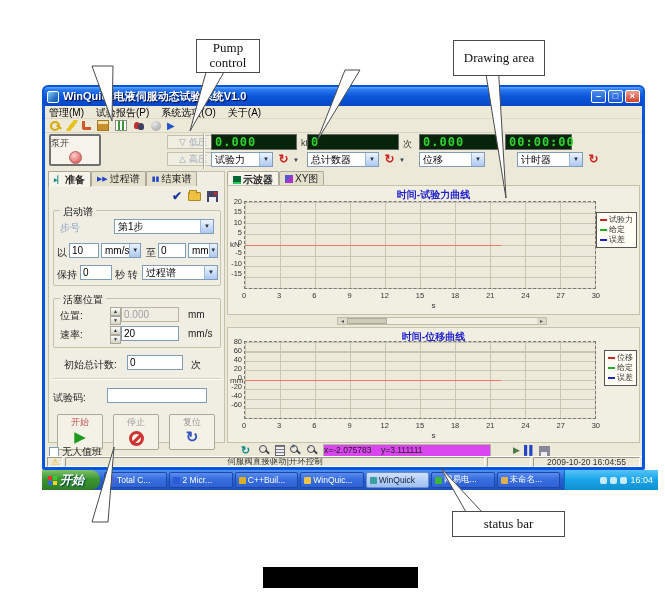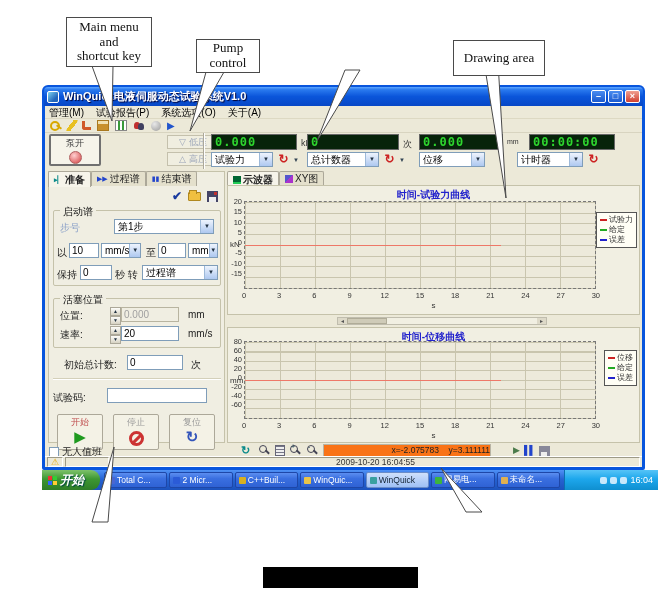--- a/index.html
+++ b/index.html
@@ -44,21 +44,21 @@
   .ic-chart { background:#fff; border:1px solid #888;
               background-image:linear-gradient(90deg,transparent 2px,#3a9a3a 2px 4px,transparent 4px 6px,#3a9a3a 6px 8px,transparent 8px); }
   .ic-users::before { content:''; position:absolute; left:1px; top:2px; width:6px; height:7px; border-radius:50% 50% 2px 2px; background:#c03030; }
   .ic-users::after { content:''; position:absolute; left:5px; top:3px; width:6px; height:7px; border-radius:50% 50% 2px 2px; background:#404060; }
   .ic-globe { border-radius:50%; background:radial-gradient(circle at 35% 30%,#e8e8e8,#9a9a9a); width:10px; height:10px; }
   .ic-exit { color:#2255cc; font-size:10px; line-height:11px; }
 
   
   .ctrlrow { position:absolute; left:0; top:45px; width:597px; height:36px; }
   .pumpbtn { position:absolute; width:52px; height:32px; background:#f2f0e4; border:1px solid #aca899;
-             border-radius:2px; text-align:center; font-size:9px; color:#444; padding-top:1px; }
+             border-radius:2px; text-align:left; font-size:9px; color:#444; padding-top:1px; }
   .pumpbtn.active { border:2px solid #707070; background:#f6f4ea; }
   .pump-ic { width:13px; height:13px; border-radius:50%; margin:1px auto 0; }
   .pump-ic.red { background:radial-gradient(circle at 38% 32%,#ffd0d0,#d24040); border:1px solid #b06060; }
   .pump-ic.yellow { background:radial-gradient(circle at 38% 32%,#fff0b8,#e8c23a); border:1px solid #c0a040; }
   .pressbtn { position:absolute; width:52px; height:14px; background:#f0eee0; border:1px solid #c4c0ac;
               color:#9aa4b8; font-size:9px; display:flex; align-items:center; justify-content:center; gap:3px; }
   .vsep { position:absolute; left:158px; top:0; height:36px; border-left:1px solid #aca899; border-right:1px solid #fff; }
   .lcd { position:absolute; height:16px; background:#07230a; border:1px solid #666;
          color:#2ed52e; font:bold 12px/14px "DejaVu Sans Mono", monospace; letter-spacing:1px; padding:0 3px; }
   .lcd-unit { position:absolute; font-size:9px; color:#333; top:5px; }
@@ -130,22 +130,22 @@
   .hs-track { flex:1; }
 
   
   .chart-tools { position:absolute; left:182px; top:356px; width:413px; height:13px; display:flex; align-items:center; gap:4px; }
   .ct-ic { width:13px; height:11px; position:relative; }
   .ic-rot { color:#0a8a8a; font-weight:bold; font-size:11px; line-height:11px; }
   .mag::before { content:''; position:absolute; left:1px; top:0; width:6px; height:6px; border:1.5px solid #445; border-radius:50%; }
   .mag::after { content:''; position:absolute; left:7px; top:6px; width:5px; height:1.5px; background:#445; transform:rotate(45deg); }
   .mg-sign { position:absolute; left:2px; top:-2px; font-size:7px; color:#245; font-style:normal; }
   .ic-list { background:repeating-linear-gradient(#778 0 1px,#eee 1px 3px); border:1px solid #667; width:10px; }
-  .coords { height:14px; width:168px; background:#f97316; border:1px solid #b8b4a4; font-size:8.5px;
-            color:#222; text-align:right; line-height:11px; white-space:pre; }
+  .coords { height:14px; width:168px; background:#d946ef; border:1px solid #b8b4a4; font-size:8.5px;
+            color:#222; text-align:left; line-height:11px; white-space:pre; }
   .ic-play { color:#4a7a4a; font-size:9px; line-height:11px; }
   .ic-pause { color:#2244cc; font-size:9px; line-height:11px; letter-spacing:-1px; font-weight:bold; }
   .ic-save2 { width:11px; height:10px; background:#889; position:relative; }
   .ic-save2::before { content:''; position:absolute; left:2px; bottom:0; width:6px; height:4px; background:#eee; }
 
   .statusbar { position:absolute; left:0px; top:368px; width:597px; height:11px; background:#ece9d8;
                border-top:1px solid #fff; display:flex; gap:2px; padding:0 2px; align-items:stretch; }
   .sb-cell { border:1px solid; border-color:#9d9a87 #fff #fff #9d9a87; font-size:8.5px; color:#333;
              display:flex; align-items:center; justify-content:center; overflow:hidden; }
   .warn { color:#e8a800; font-size:9px; }
@@ -236,21 +236,21 @@
       <span class="refresh" style="left:338px">↻</span>
       <span class="tinycaret" style="left:354px">▼</span>
 
       <div class="lcd" style="left:374px;top:1px;width:84px">0.000</div>
       <span class="lcd-unit" style="left:462px;font-size:7px">mm</span>
       <div class="combo" style="left:374px;width:66px">
         <span>位移</span>
         <span class="arr">▼</span>
       </div>
 
-      <div class="lcd" style="left:484px;top:1px;width:86px">00:00:00</div>
+      <div class="lcd" style="left:460px;top:1px;width:67px">00:00:00</div>
       <div class="combo" style="left:472px;width:66px">
         <span>计时器</span>
         <span class="arr">▼</span>
       </div>
       <span class="refresh" style="left:542px">↻</span>
     </div>
 
     <div class="left-panel">
       <div class="tabs">
         <div class="tab active">
@@ -471,20 +471,21 @@
       <span class="coords">x=-2.075783    y=3.111111</span>
       <span style="margin-left:18px" class="ic-play">▶</span>
       <span class="ic-pause">▌▌</span>
       <span class="ic-save2"></span>
     </div>
 
     <div class="statusbar">
       <div class="sb-cell" style="width:16px">
         <span class="warn">⚠</span>
       </div>
+      <div class="sb-cell" style="width:420px">伺服阀直接驱动|开环控制</div>
       <div class="sb-cell" style="width:44px"></div>
       <div class="sb-cell" style="flex:1">2009-10-20 16:04:55</div>
     </div>
   </div>
 
   <div class="taskbar">
     <div class="startbtn">
       <span class="winflag">
           <i></i>
           <i></i>
@@ -533,21 +534,19 @@
 
   <svg class="tails" width="665" height="609">
     <polygon points="92,66 113,66 112,121" fill="#fff" stroke="#4a4a4a" stroke-width="1"></polygon>
     <polygon points="206,72 224,72 190,131" fill="#fff" stroke="#4a4a4a" stroke-width="1"></polygon>
     <polygon points="345,70 360,70 317,141" fill="#fff" stroke="#4a4a4a" stroke-width="1"></polygon>
     <polygon points="484,62 498,62 506,198" fill="#fff" stroke="#4a4a4a" stroke-width="1"></polygon>
     <polygon points="92,522 108,522 114,447" fill="#fff" stroke="#4a4a4a" stroke-width="1"></polygon>
     <polygon points="466,512 482,512 441,468" fill="#fff" stroke="#4a4a4a" stroke-width="1"></polygon>
   </svg>
 
-  <div class="callout" style="left:66px;top:17px;width:86px;height:50px">Main menu
-and
-shortcut key</div>
   <div class="callout" style="left:196px;top:39px;width:64px;height:34px">Pump
 control</div>
   <div class="callout" style="left:453px;top:40px;width:92px;height:36px">Drawing area</div>
+  <div class="callout" style="left:452px;top:511px;width:113px;height:26px">status bar</div>
 
   <div class="blackbar"></div>
 </div>
 
 </body></html>

